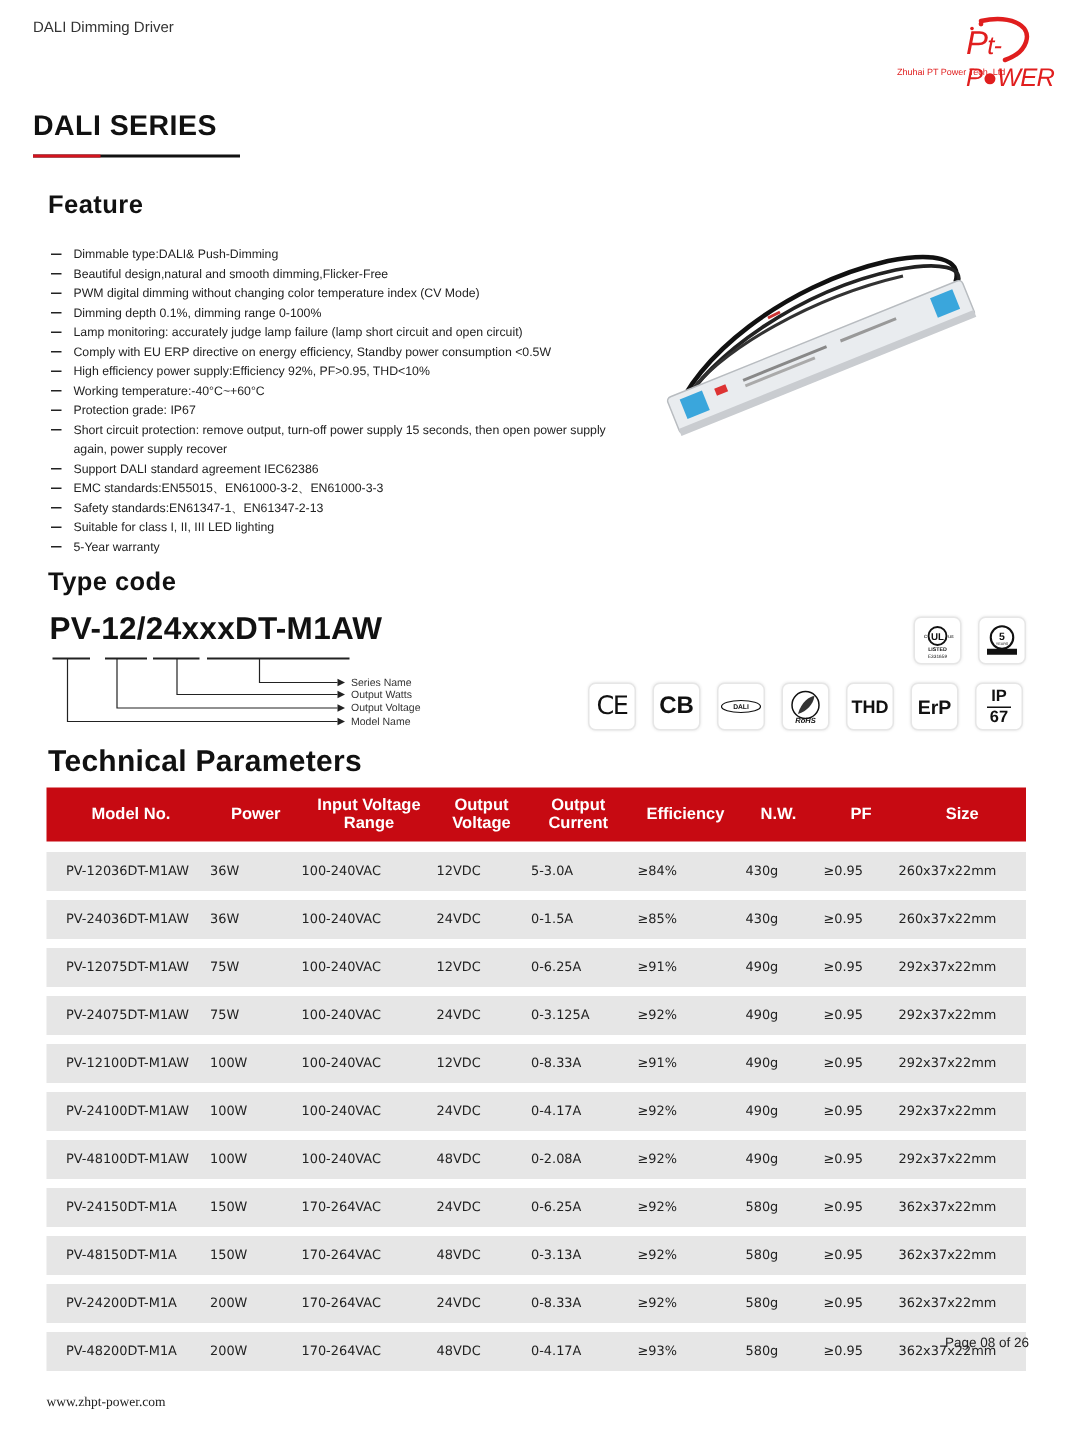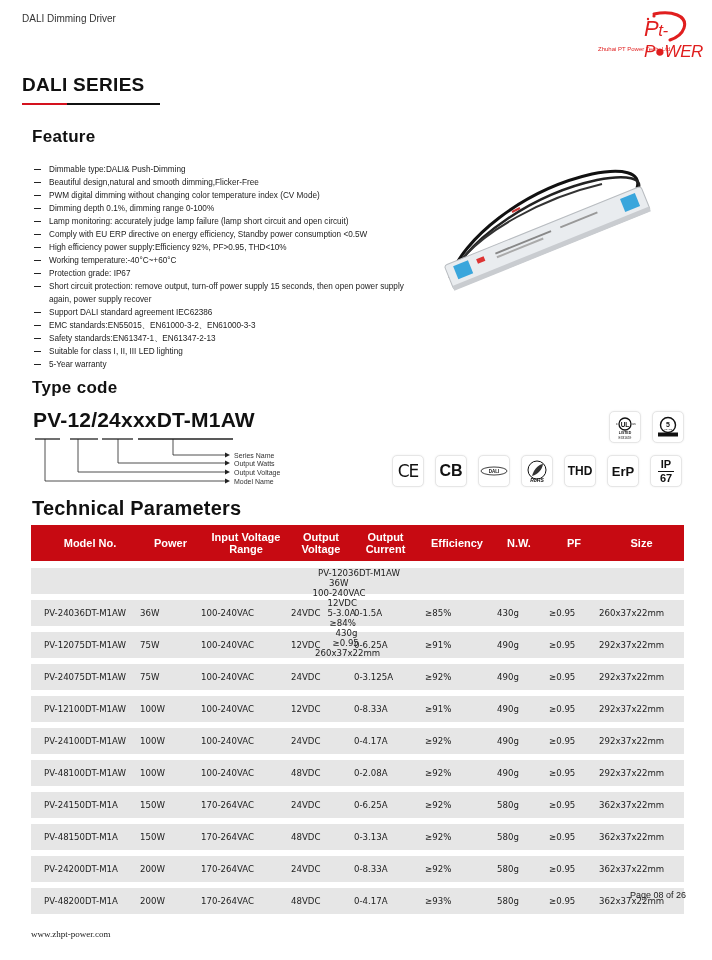--- a/index.html
+++ b/index.html
@@ -30,34 +30,34 @@
   .tc-label { position: absolute; font-size: 7px; color: #333; left: 234px; }
 
   .cert { position: absolute; width: 32px; height: 32px; border: 1px solid #e6e6e6; border-radius: 5px; background: #fff; display: flex; align-items: center; justify-content: center; box-shadow: 0 0 2px rgba(0,0,0,0.08); }
   .cert-txt { font-weight: bold; color: #111; }
 
   .params-title { position: absolute; left: 32px; top: 497px; font-size: 20px; font-weight: bold; color: #111; letter-spacing: 0.2px; }
 
   .tbl { position: absolute; left: 31px; top: 525px; width: 653px; }
   .tbl-head { height: 36px; background: #c70a12; display: flex; align-items: center; color: #fff; font-weight: bold; font-size: 11px; }
   .tbl-row { height: 26px; background: #e6e6e6; margin-top: 6px; display: flex; align-items: center; font-size: 8.6px; color: #222; font-family: "DejaVu Sans", sans-serif; }
-  .tbl-row:first-of-type { margin-top: 0; flex-direction: column; }
+  .tbl-row:first-of-type { margin-top: 0; }
   .tbl-body { margin-top: 7px; }
   .c { flex: none; }
   .hc { text-align: center; line-height: 12px; }
   .c0 { width: 105px; padding-left: 13px; }
   .c1 { width: 65px; padding-left: 4px; }
   .c2 { width: 90px; padding-left: 0; }
   .c3 { width: 60px; padding-left: 0; }
   .c4 { width: 66px; padding-left: 3px; }
   .c5 { width: 72px; padding-left: 8px; }
   .c6 { width: 60px; padding-left: 8px; }
   .c7 { width: 50px; padding-left: 0; }
   .c8 { width: 85px; padding-left: 0; }
-  .tbl-head .c0 { padding-left: 13px; text-align: center; }
+  .tbl-head .c0 { padding-left: 30px; text-align: left; }
 
   .footer-url { position: absolute; left: 31px; top: 929px; font-size: 9px; color: #222; font-family: Liberation Serif, serif; }
   .footer-page { position: absolute; right: 26px; top: 890px; font-size: 9px; color: #222; }
 </style>
 </head>
 <body>
 
 <div class="header-title">DALI Dimming Driver</div>
 
 <div class="logo">

